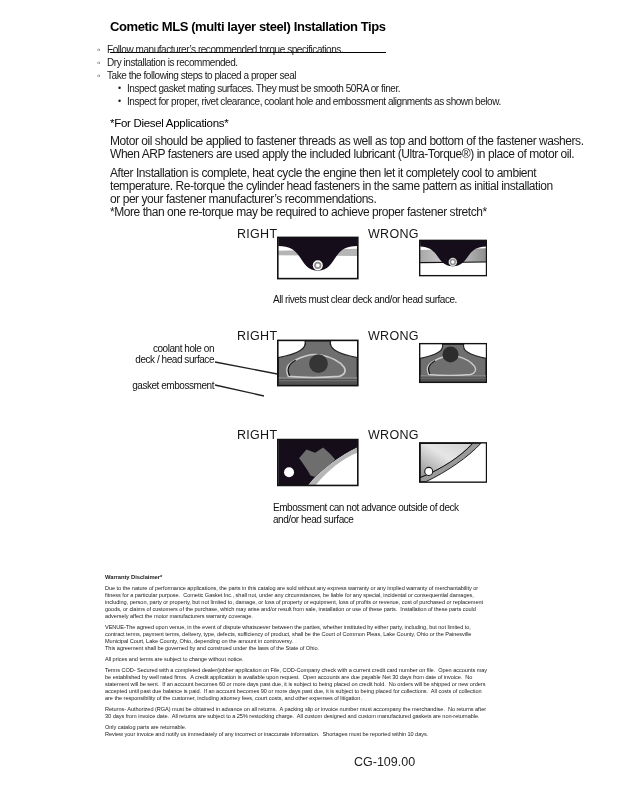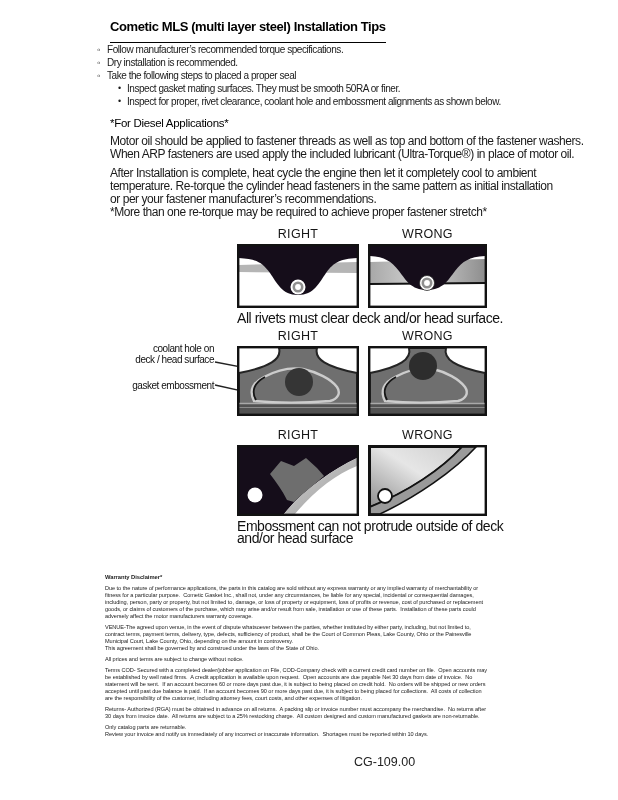--- a/index.html
+++ b/index.html
@@ -1,31 +1,31 @@
 <!DOCTYPE html>
 <html><head>
 <meta charset="utf-8">
 <style>
   html,body{margin:0;padding:0;background:#fff;}
   .page{position:relative;width:618px;height:800px;background:#ffffff;
         font-family:"Liberation Sans",sans-serif;color:#1a1a1a;overflow:hidden;}
   .abs{position:absolute;}
   .title{left:110px;top:19px;margin:0;font-size:13px;font-weight:bold;letter-spacing:-0.4px;
-         color:#000;display:inline-block;border-bottom:1.7px solid #000;padding-bottom:8px;white-space:pre;}
+         color:#000;display:inline-block;border-bottom:1.7px solid #000;padding-bottom:18px;white-space:pre;}
   .bullets{left:97px;top:43px;font-size:10px;letter-spacing:-0.45px;line-height:13px;}
   .brow{display:flex;}
   .brow .mk{width:10px;font-size:10px;}
   .srow{display:flex;margin-left:21px;}
   .srow .mk{width:9px;font-size:9px;}
   .h2{left:110px;top:117px;margin:0;font-size:11.5px;font-weight:normal;letter-spacing:-0.3px;color:#000;white-space:pre;}
   .body-p{font-size:12px;letter-spacing:-0.45px;line-height:13px;white-space:pre;margin:0;}
   .dlabel{height:16px;line-height:16px;text-align:center;font-size:12.5px;letter-spacing:0.3px;color:#161616;margin-bottom:2px;}
   .pair{display:flex;gap:9px;}
-  .pcol{display:flex;flex-direction:column;}
-  .caption{font-size:14px;letter-spacing:-0.45px;line-height:12px;white-space:pre;margin-top:4px;color:#111;}
+  .pcol{display:flex;flex-direction:row;}
+  .caption{font-size:10px;letter-spacing:-0.45px;line-height:12px;white-space:pre;margin-top:4px;color:#111;margin-left:36px;}
   .caption.center{text-align:center;width:250px;}
   .sidelabel{font-size:10px;letter-spacing:-0.45px;line-height:11px;text-align:right;white-space:pre;color:#111;}
   .fineprint{left:105px;top:574px;width:445px;font-size:5.6px;line-height:7px;letter-spacing:-0.05px;color:#222;}
   .fineprint h3{margin:0 0 4px 0;font-size:5.8px;font-weight:bold;}
   .fineprint p{margin:0 0 4px 0;white-space:pre;}
   .pagenum{left:354px;top:755px;font-size:12.5px;color:#222;}
   svg{display:block;}
 </style>
 </head>
 <body>
@@ -172,21 +172,21 @@
             </linearGradient>
           </defs>
           <rect width="119" height="71" fill="#ffffff"></rect>
           <path d="M2,2 H94 C74,24 40,47 2,62 Z" fill="url(#g4)" stroke="#121212" stroke-width="2"></path>
           <path d="M94,2 L108,2 C86,26 48,52 12,69 L2,69 L2,62 C40,47 74,24 94,2 Z" fill="#9a9a9a" stroke="#121212" stroke-width="1.6"></path>
           <circle cx="17" cy="51" r="7" fill="#ffffff" stroke="#121212" stroke-width="1.8"></circle>
           <rect x="1.2" y="1.2" width="116.6" height="68.6" fill="none" stroke="#121212" stroke-width="2.4"></rect>
         </svg>
       </div>
     </div>
-    <div class="caption">Embossment can not protrude outside of deck
+    <div class="caption">Embossment can not advance outside of deck
 and/or head surface</div>
   </div>
 
   <div class="abs fineprint">
     <h3>Warranty Disclaimer*</h3>
     <p>Due to the nature of performance applications, the parts in this catalog are sold without any express warranty or any implied warranty of merchantability or
 fitness for a particular purpose.  Cometic Gasket Inc., shall not, under any circumstances, be liable for any special, incidental or consequential damages,
 including, person, party or property, but not limited to, damage, or loss of property or equipment, loss of profits or revenue, cost of purchased or replacement
 goods, or claims of customers of the purchase, which may arise and/or result from sale, installation or use of these parts.  Installation of these parts could
 adversely affect the motor manufacturers warranty coverage.</p>

